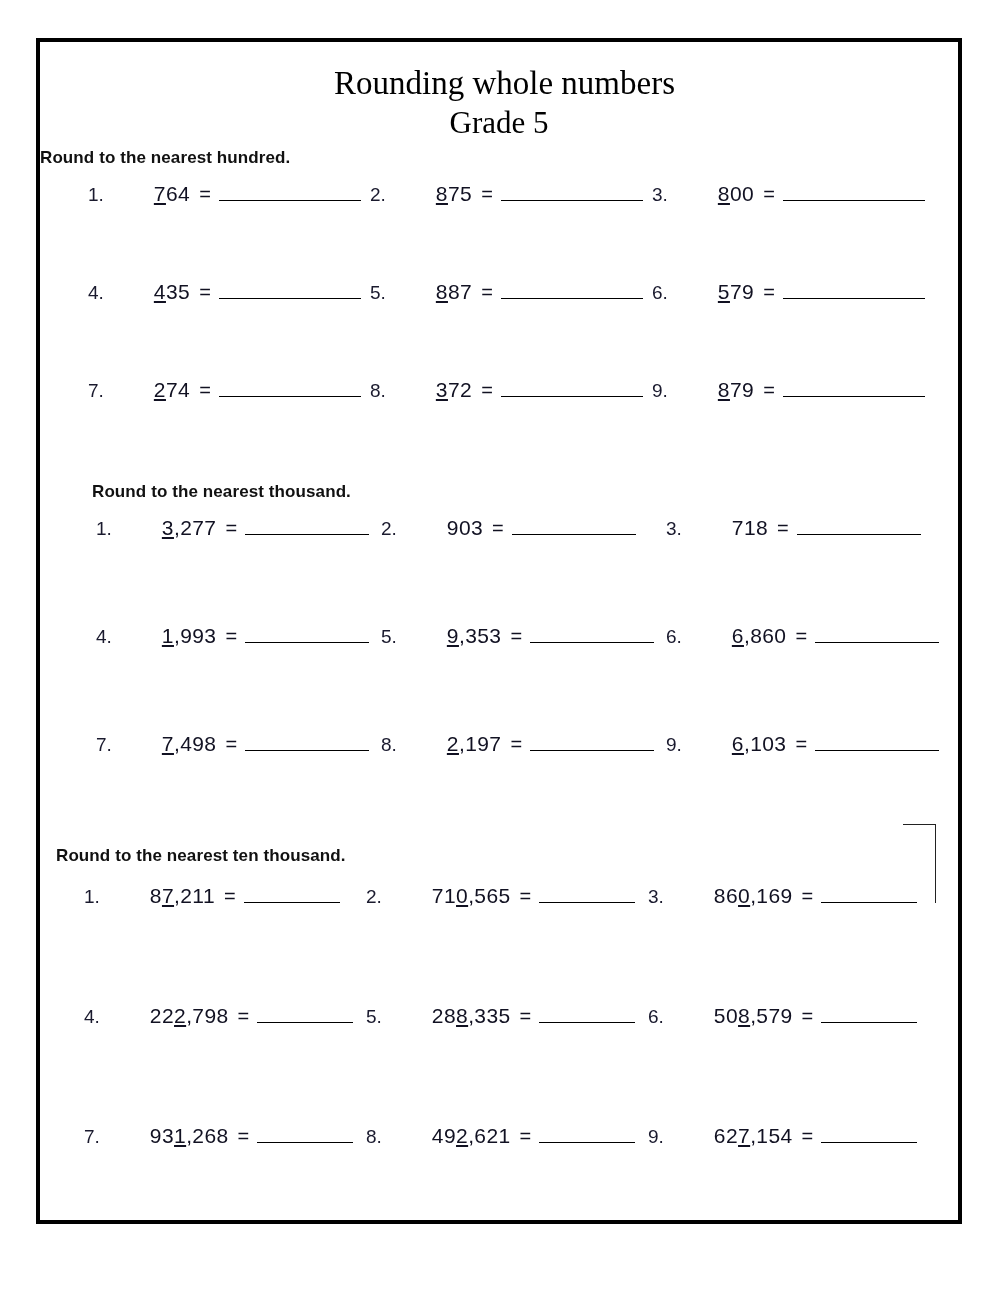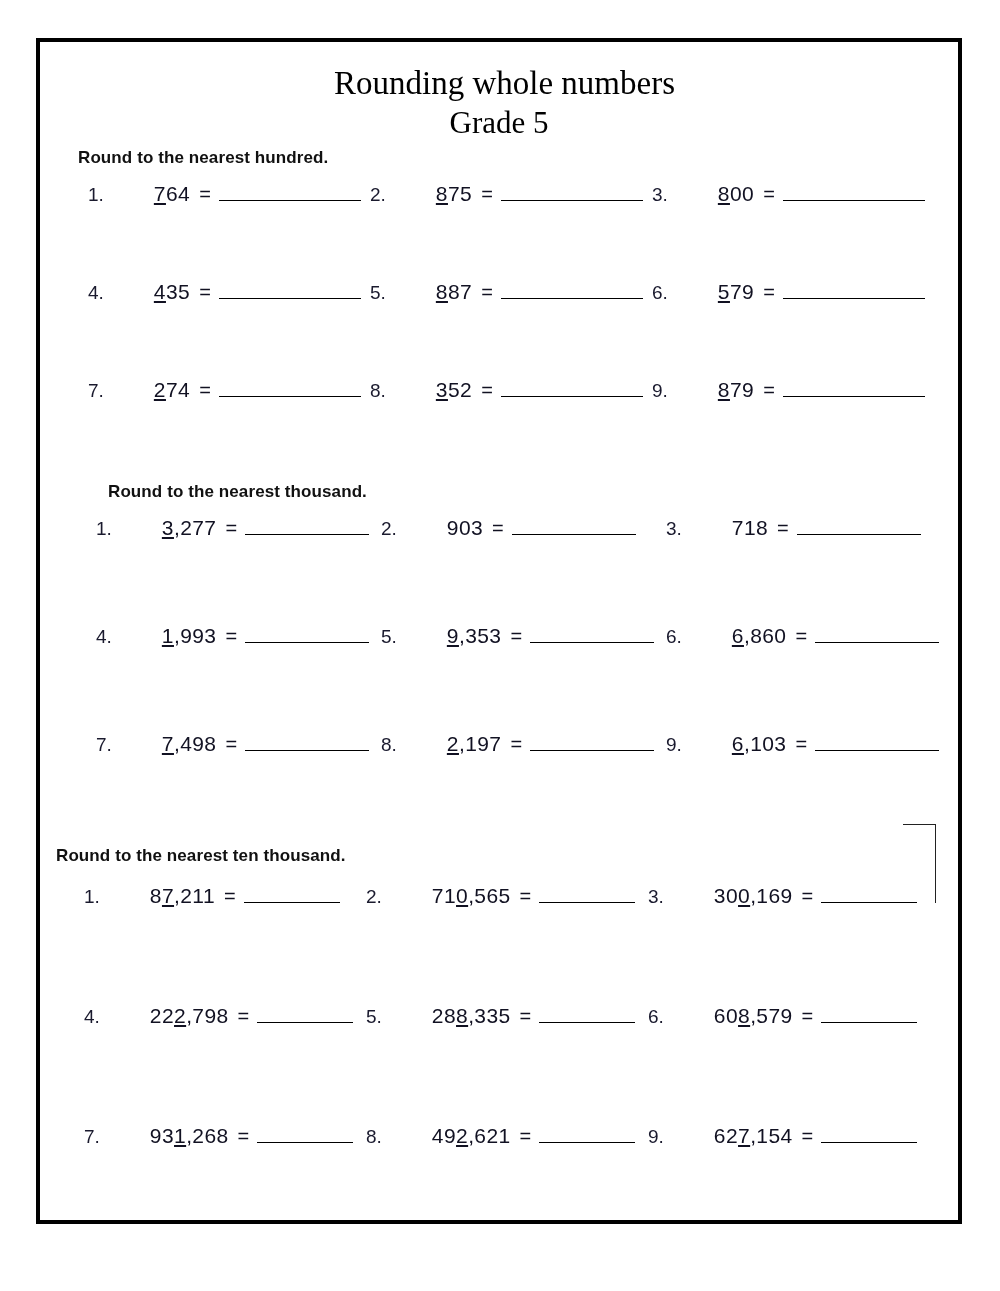--- a/index.html
+++ b/index.html
@@ -42,21 +42,20 @@
     line-height: 38px;
   }
 
   .section {
     margin-top: 6px;
   }
   .section-heading {
     font-size: 17px;
     font-weight: bold;
     color: #111111;
-    margin-left: 38px;
     letter-spacing: 0.1px;
   }
 
   .rows {
     margin-top: 10px;
   }
   .row {
     display: flex;
     align-items: baseline;
   }
@@ -92,21 +91,21 @@
     height: 17px;
   }
 
   
   .sec1 .rows { margin-top: 14px; }
   .sec1 .row { height: 98px; padding-left: 48px; }
   .sec1 .item { width: 282px; }
   .sec1 .blank { width: 142px; }
 
   
-  .sec2 .section-heading { margin-left: 68px; }
+  .sec2 .section-heading { margin-left: 52px; }
   .sec2 .rows { margin-top: 14px; }
   .sec2 .row { height: 108px; padding-left: 56px; }
   .sec2 .item { width: 285px; }
   .sec2 .blank { width: 124px; }
 
   
   .sec3 .section-heading { margin-left: 16px; }
   .sec3 .rows { margin-top: 18px; }
   .sec3 .row { height: 120px; padding-left: 44px; }
   .sec3 .item { width: 282px; }
@@ -177,21 +176,21 @@
       </div>
       <div class="row">
         <div class="item">
           <span class="num">7.</span>
           <span class="value"><span class="u">2</span><span>74</span></span>
           <span class="eq">=</span>
           <span class="blank"></span>
         </div>
         <div class="item">
           <span class="num">8.</span>
-          <span class="value"><span class="u">3</span><span>52</span></span>
+          <span class="value"><span class="u">3</span><span>72</span></span>
           <span class="eq">=</span>
           <span class="blank"></span>
         </div>
         <div class="item">
           <span class="num">9.</span>
           <span class="value"><span class="u">8</span><span>79</span></span>
           <span class="eq">=</span>
           <span class="blank"></span>
         </div>
       </div>
@@ -275,41 +274,41 @@
           <span class="blank"></span>
         </div>
         <div class="item">
           <span class="num">2.</span>
           <span class="value"><span>71</span><span class="u">0</span><span>,565</span></span>
           <span class="eq">=</span>
           <span class="blank"></span>
         </div>
         <div class="item">
           <span class="num">3.</span>
-          <span class="value"><span>30</span><span class="u">0</span><span>,169</span></span>
+          <span class="value"><span>86</span><span class="u">0</span><span>,169</span></span>
           <span class="eq">=</span>
           <span class="blank"></span>
         </div>
       </div>
       <div class="row">
         <div class="item">
           <span class="num">4.</span>
           <span class="value"><span>22</span><span class="u">2</span><span>,798</span></span>
           <span class="eq">=</span>
           <span class="blank"></span>
         </div>
         <div class="item">
           <span class="num">5.</span>
           <span class="value"><span>28</span><span class="u">8</span><span>,335</span></span>
           <span class="eq">=</span>
           <span class="blank"></span>
         </div>
         <div class="item">
           <span class="num">6.</span>
-          <span class="value"><span>60</span><span class="u">8</span><span>,579</span></span>
+          <span class="value"><span>50</span><span class="u">8</span><span>,579</span></span>
           <span class="eq">=</span>
           <span class="blank"></span>
         </div>
       </div>
       <div class="row">
         <div class="item">
           <span class="num">7.</span>
           <span class="value"><span>93</span><span class="u">1</span><span>,268</span></span>
           <span class="eq">=</span>
           <span class="blank"></span>

